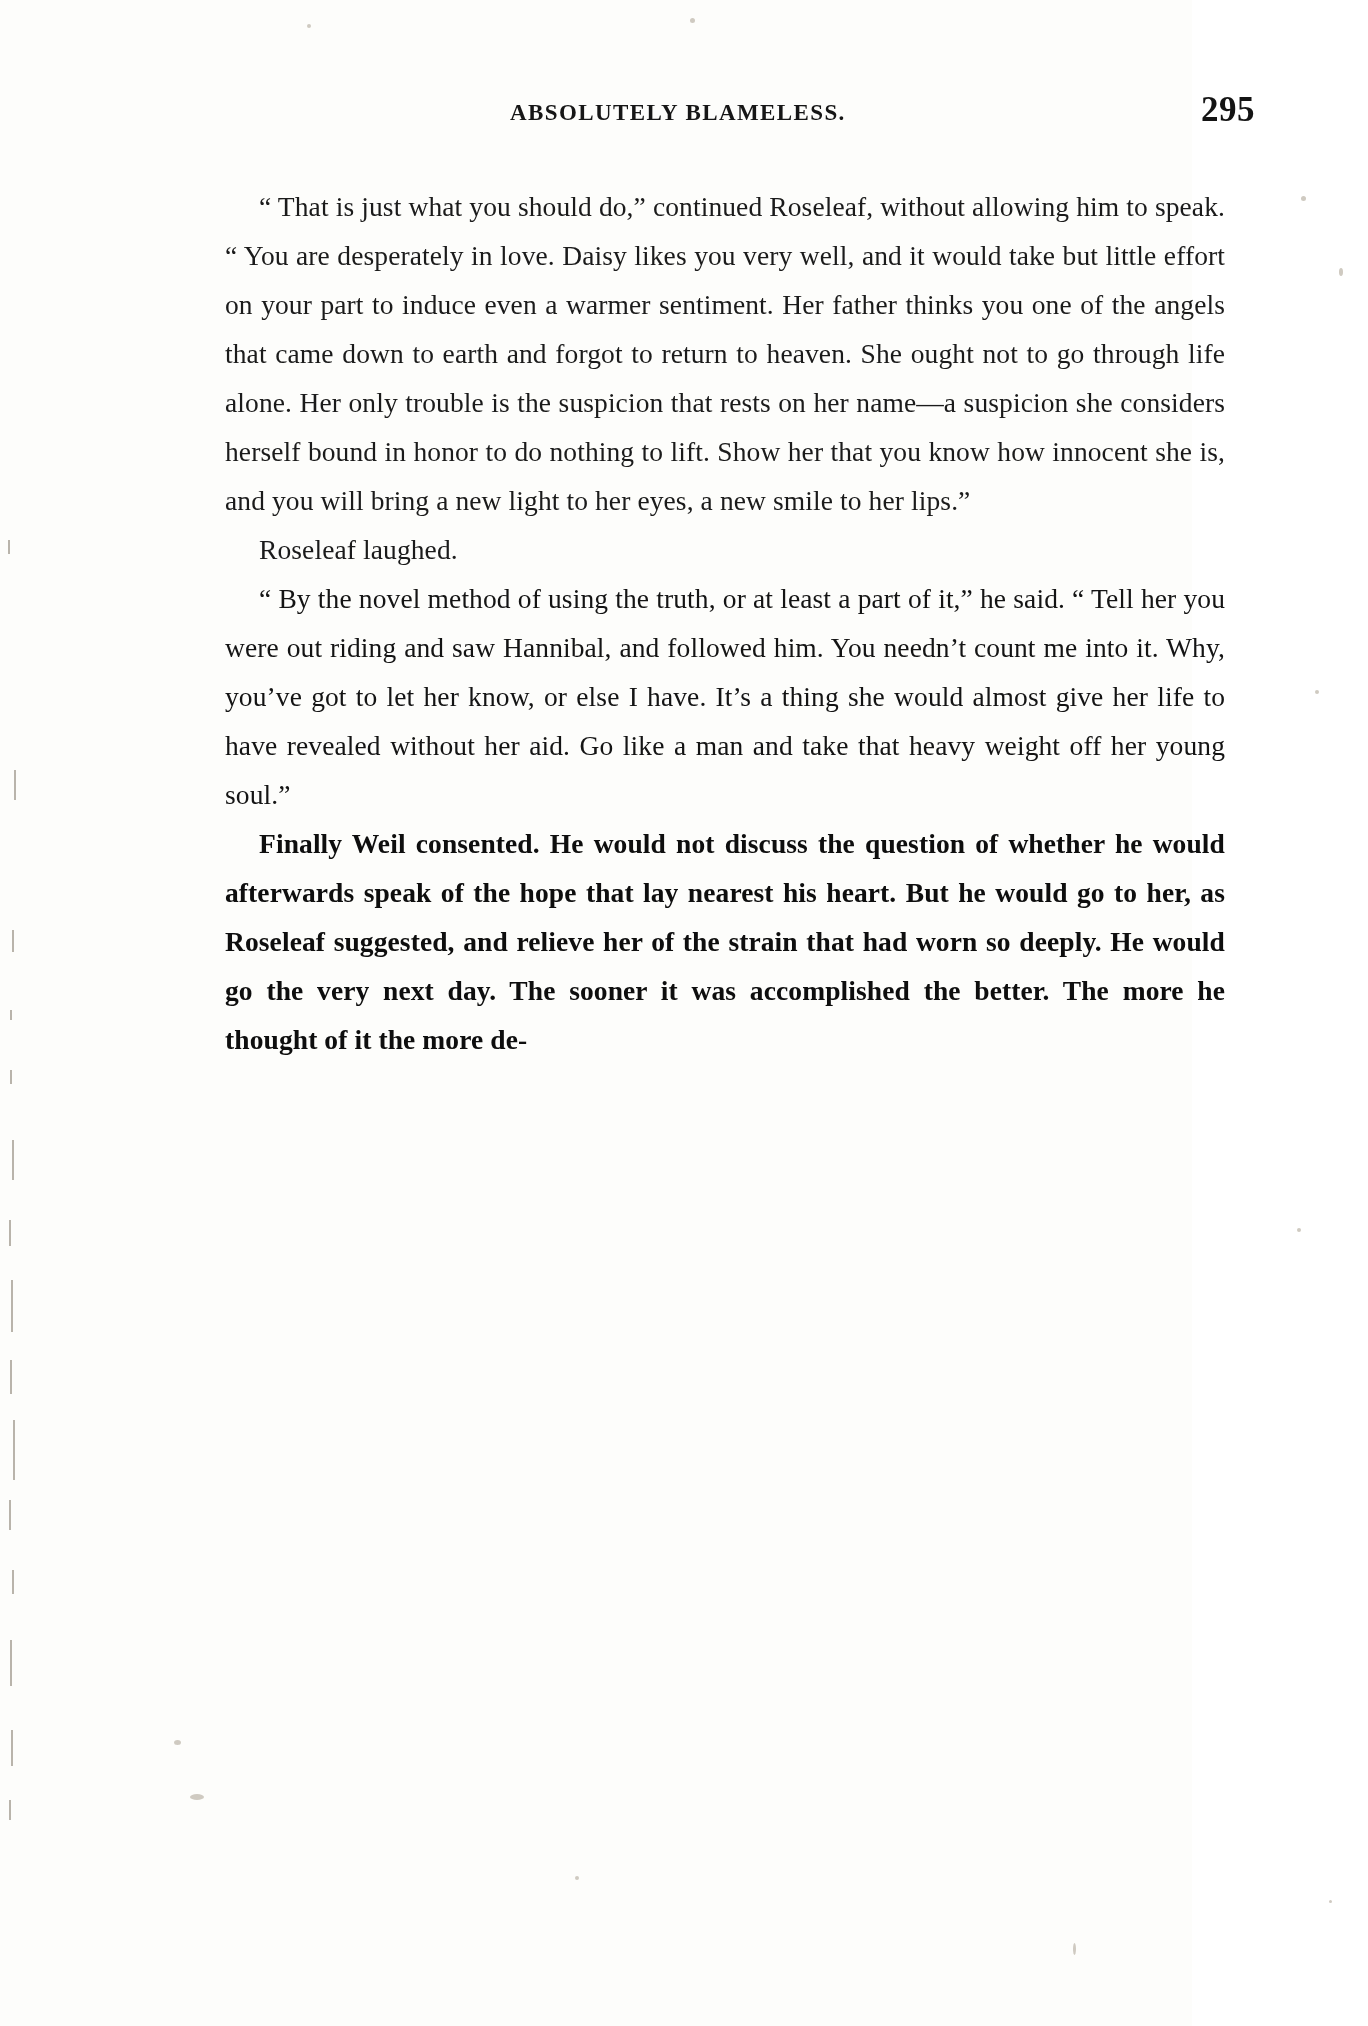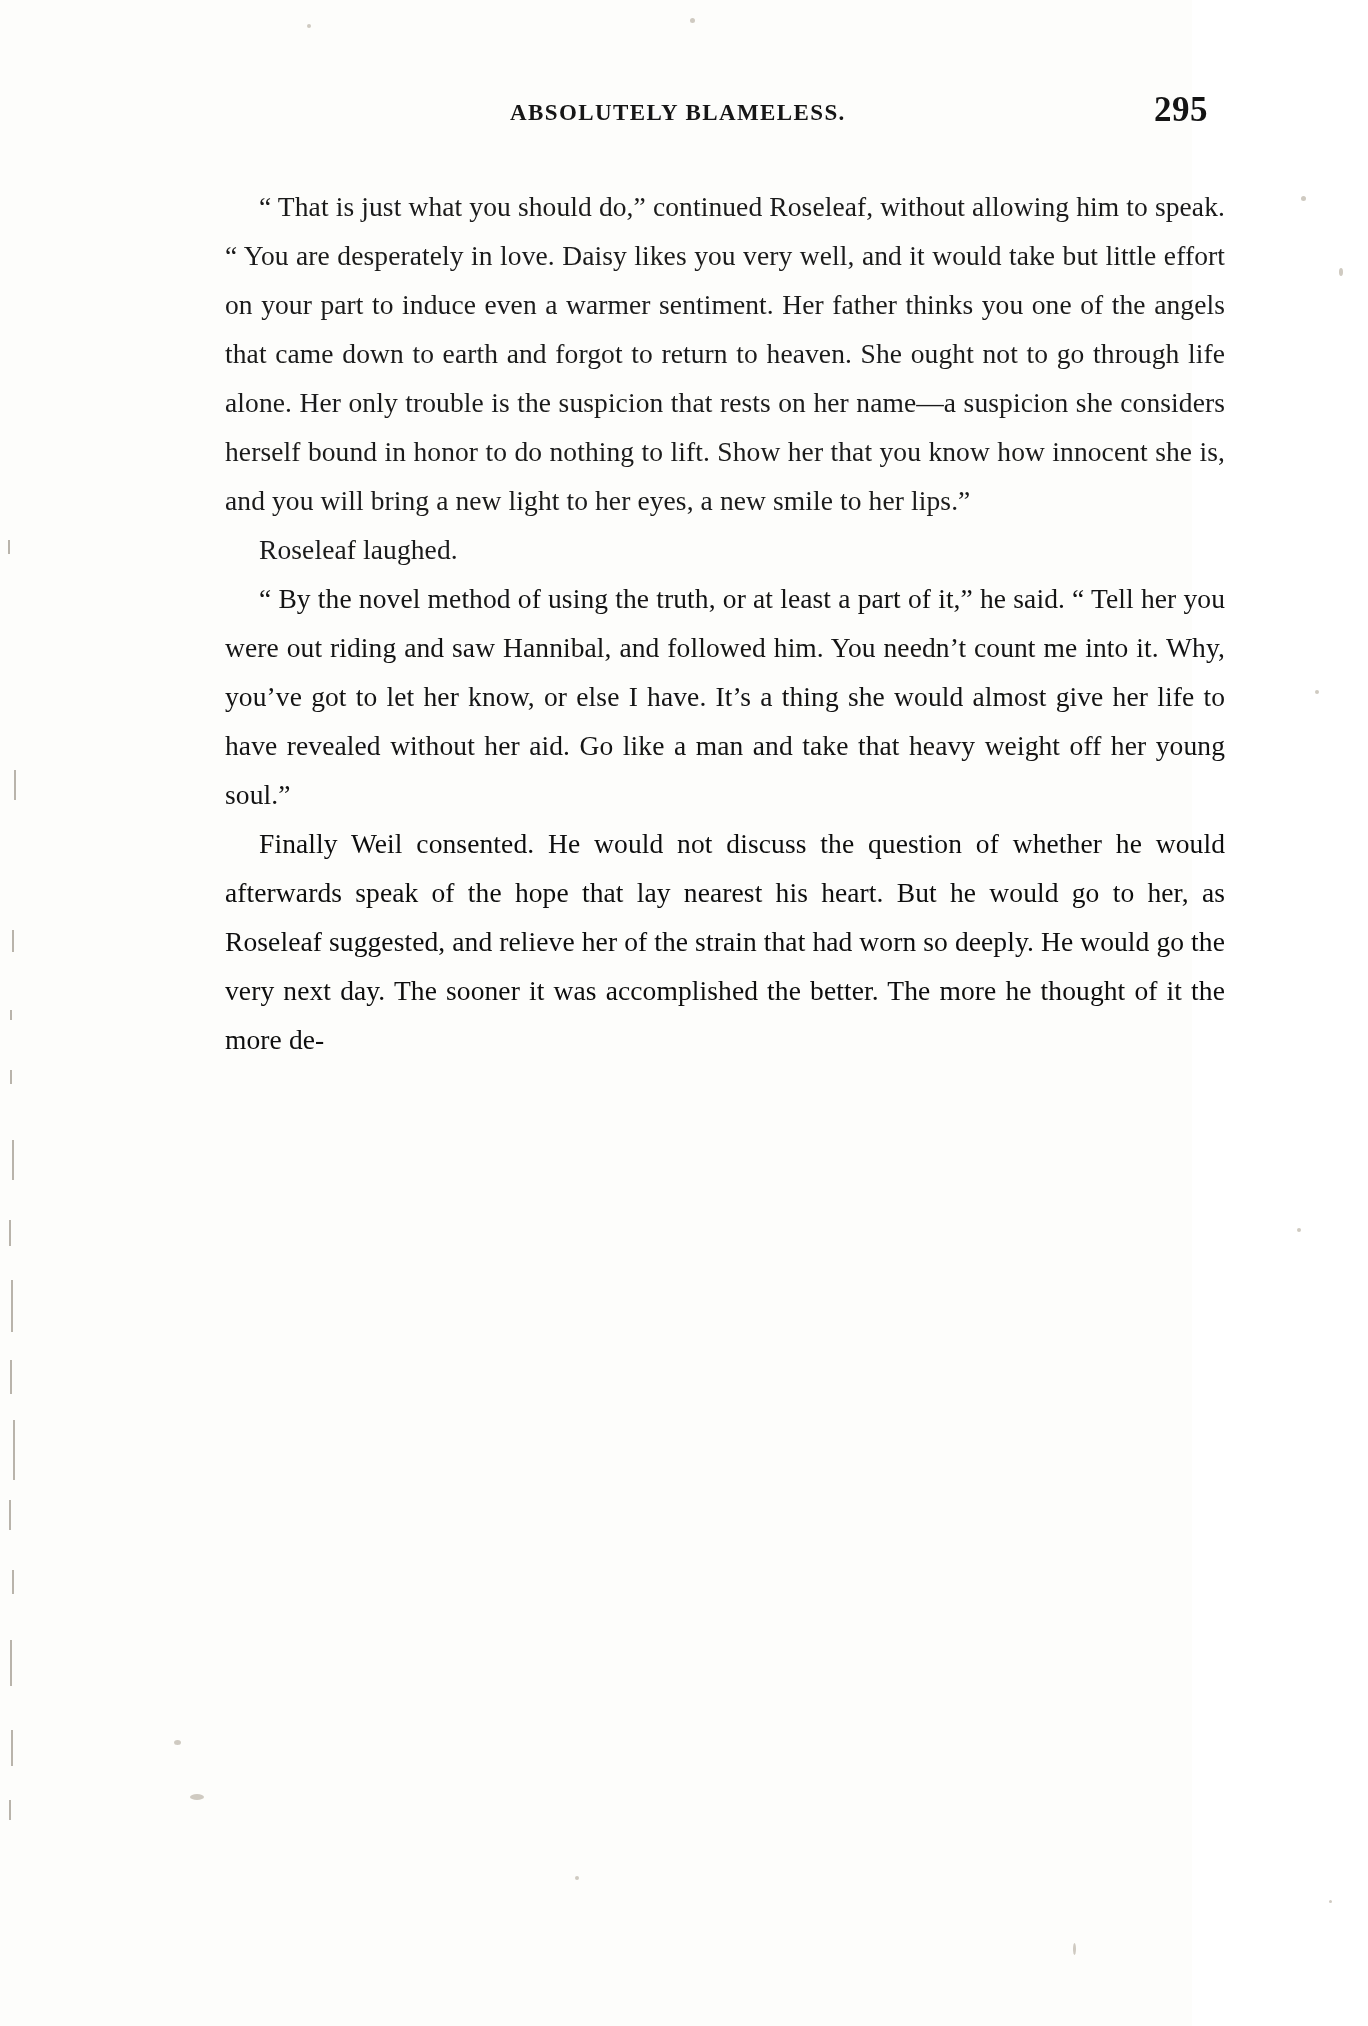--- a/index.html
+++ b/index.html
@@ -52,21 +52,21 @@
     left: 510px;
     top: 0;
     font-family: "Liberation Serif", serif;
     font-size: 23px;
     font-weight: bold;
     letter-spacing: 1.4px;
     color: #161616;
   }
   .head-folio {
     position: absolute;
-    left: 1154px;
+    left: 1201px;
     top: -10px;
     font-family: "Liberation Serif", serif;
     font-size: 35px;
     font-weight: bold;
     color: #141414;
     letter-spacing: 0.5px;
   }
 
   .body-text {
     position: absolute;
@@ -82,21 +82,21 @@
     text-align: justify;
     text-justify: inter-word;
     color: #1b1b1b;
     letter-spacing: 0.1px;
   }
   .para + .para { margin-top: 0; }
   .para .indent { display: inline-block; width: 34px; }
 
   
   .para.heavy { color: #141414; }
-  .para.heavier { color: #0e0e0e; font-weight: 400; }
+  .para.heavier { color: #0e0e0e; font-weight: 700; }
 
   .flecks span {
     position: absolute;
     display: block;
     background: #cfcac1;
     border-radius: 50%;
   }
 </style>
 </head>
 <body>

